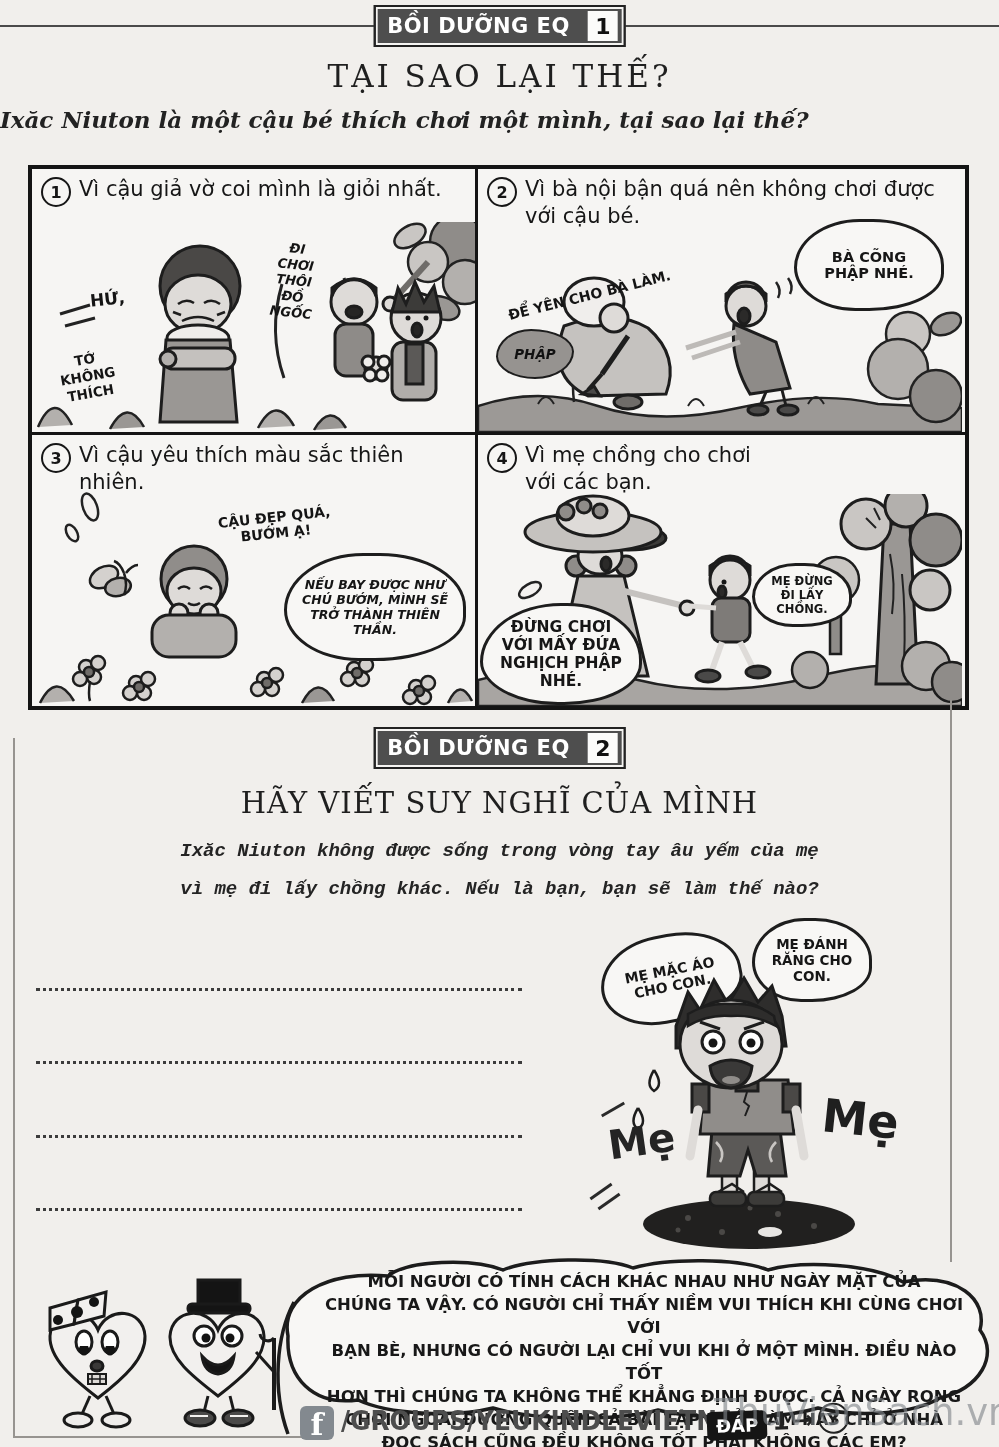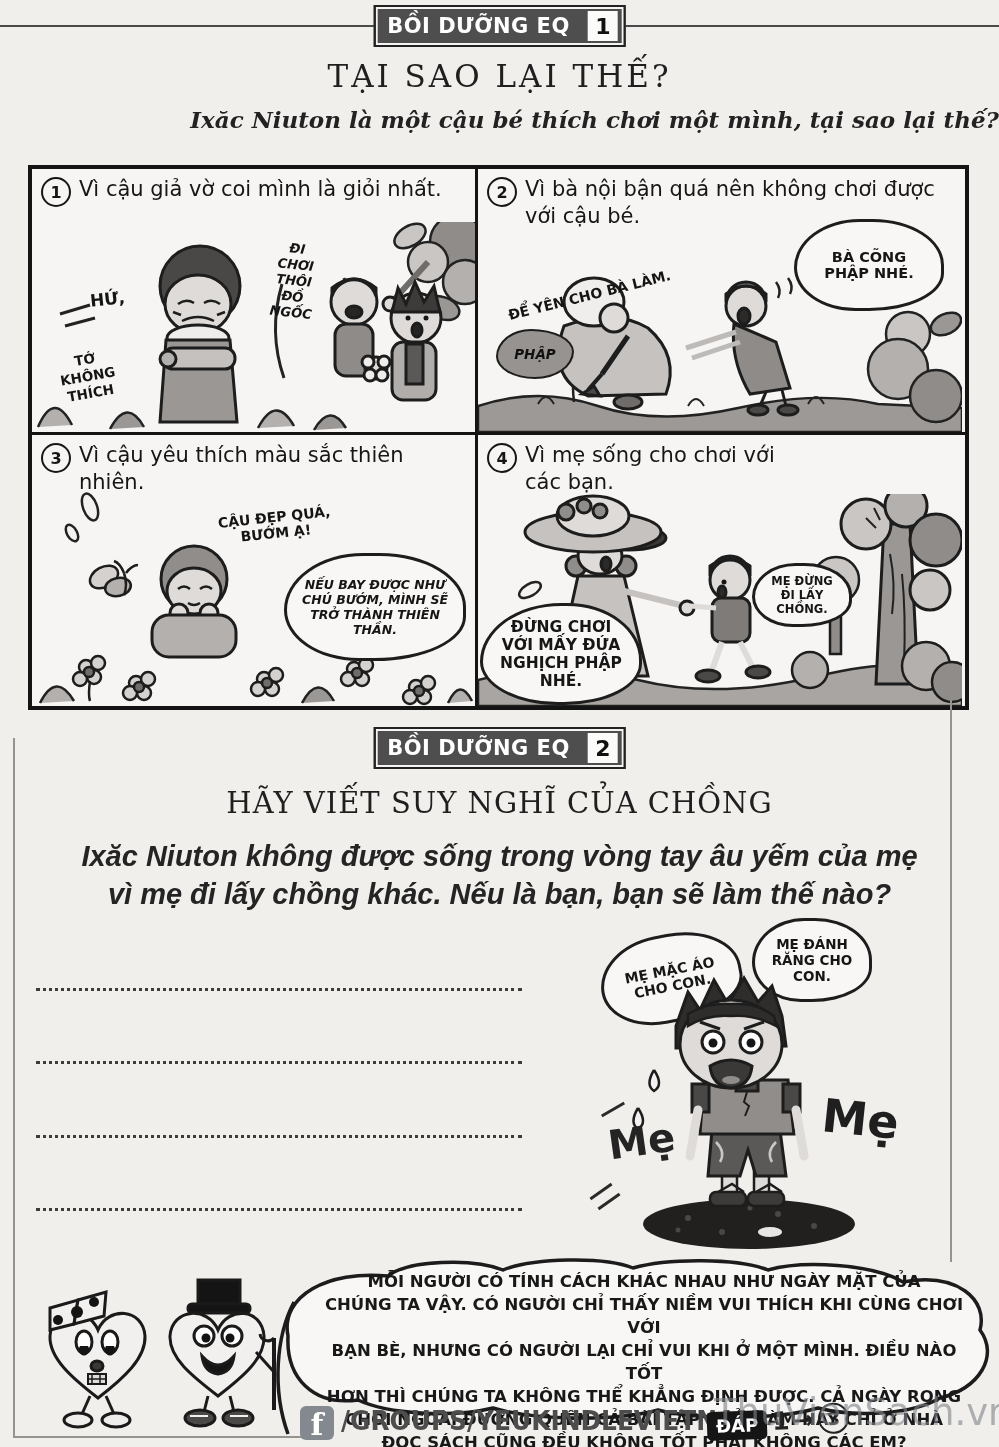--- a/index.html
+++ b/index.html
@@ -14,21 +14,21 @@
   
   .rule{position:absolute;top:25px;left:0;width:100%;height:2px;background:#4a4a4a;}
   .eq-badge{position:absolute;left:50%;transform:translateX(-50%);display:flex;align-items:center;gap:18px;
             background:#4e4e4e;border:2px solid #222;box-shadow:inset 0 0 0 2px #f5f4f2;
             padding:4px 6px 4px 12px;z-index:3;}
   .eq-badge .lbl{color:#fff;font-weight:bold;font-size:21px;letter-spacing:.5px;white-space:nowrap;}
   .eq-badge .num{background:#fbfbfa;color:#111;font-weight:bold;font-size:22px;width:30px;height:30px;
                  display:flex;align-items:center;justify-content:center;}
   .h-title{position:absolute;width:100%;text-align:center;font-family:var(--serif);color:#1f1f1f;}
   #title1{top:58px;font-size:31px;letter-spacing:3px;}
-  .h-sub{position:absolute;width:100%;text-align:right;font-family:var(--serif);
+  .h-sub{position:absolute;width:100%;text-align:left;font-family:var(--serif);
          font-weight:bold;font-style:italic;color:#222;}
   #subtitle1{top:106px;font-size:23px;}
   
   .grid{position:absolute;left:28px;top:165px;width:941px;height:545px;border:4px solid #141414;
         background:#f6f5f3;box-sizing:border-box;}
   .panel{position:absolute;box-sizing:border-box;overflow:hidden;}
   #p1{left:0;top:0;width:446px;height:266px;border-right:3px solid #141414;border-bottom:3px solid #141414;}
   #p2{left:446px;top:0;width:487px;height:266px;border-bottom:3px solid #141414;}
   #p3{left:0;top:266px;width:446px;height:271px;border-right:3px solid #141414;}
   #p4{left:446px;top:266px;width:487px;height:271px;}
@@ -40,22 +40,22 @@
   .stack span{display:block;text-align:center;}
   .bubble{position:absolute;background:#f8f7f5;border:3px solid #1d1d1d;
           border-radius:48% 52% 55% 45% / 58% 55% 45% 52%;
           display:flex;align-items:center;justify-content:center;text-align:center;
           font-weight:bold;color:#161616;padding:8px 12px;box-sizing:border-box;}
   .burst{position:absolute;background:#969390;border:2.5px solid #1d1d1d;
          border-radius:45% 55% 50% 50% / 55% 45% 55% 45%;display:flex;align-items:center;justify-content:center;
          font-weight:bold;font-style:italic;color:#111;}
   
   #title2{top:786px;font-size:29px;letter-spacing:1px;}
-  .prompt{position:absolute;width:100%;text-align:center;font-family:Liberation Sans, sans-serif;
-          font-weight:bold;font-style:italic;font-size:29px;color:#242424;}
+  .prompt{position:absolute;width:100%;text-align:center;font-family:Liberation Mono, monospace;
+          font-weight:bold;font-style:italic;font-size:19px;color:#242424;}
   
   .vline,.hline{position:absolute;background:#979490;}
   
   .ansline{position:absolute;left:36px;width:486px;height:0;border-top:3px dotted #3c3c3c;}
   
   .me-cry{position:absolute;font-weight:900;color:#242424;font-family:var(--sans);}
   .dash{position:absolute;width:26px;height:0;border-top:3px solid #2a2a2a;}
   
   .advice-wrap{position:absolute;left:208px;top:1254px;width:791px;height:170px;}
   .advice-text{position:absolute;left:112px;top:16px;width:648px;text-align:center;
@@ -313,21 +313,21 @@
           <path d="M416,222 Q428,196 440,220" fill="#b3b0ad"></path>
         </g>
       </svg>
       <div class="fx" style="left:168px;top:74px;width:150px;font-size:14px;transform:rotate(-6deg);white-space:normal;text-align:center;">CẬU ĐẸP QUÁ, BƯỚM Ạ!</div>
       <div class="bubble" style="left:252px;top:118px;width:182px;height:108px;font-size:12.5px;font-style:italic;">NẾU BAY ĐƯỢC NHƯ CHÚ BƯỚM, MÌNH SẼ TRỞ THÀNH THIÊN THẦN.</div>
     </div>
 
     <div class="panel" id="p4">
       <div class="caption" style="padding-right:190px;">
         <span class="cnum">4</span>
-        <span>Vì mẹ sống cho chơi với các bạn.</span>
+        <span>Vì mẹ chồng cho chơi với các bạn.</span>
       </div>
       <svg class="scene" width="484" height="212" viewBox="0 0 484 212">
 
         <path d="M0,186 Q80,166 160,186 T340,182 T484,186 L484,212 L0,212 Z" fill="#a8a5a2" stroke="#222" stroke-width="2.5"></path>
 
         <g stroke="#1d1d1d" stroke-width="3">
           <path d="M406,30 L432,30 L440,190 L398,190 Z" fill="#9a9794"></path>
           <circle cx="388" cy="30" r="25" fill="#c9c6c3"></circle>
           <circle cx="428" cy="12" r="21" fill="#b3b0ad"></circle>
           <circle cx="458" cy="46" r="26" fill="#8f8c89"></circle>
@@ -385,21 +385,21 @@
       </svg>
       <div class="bubble" style="left:2px;top:168px;width:162px;height:102px;font-size:15.5px;border-radius:52% 48% 50% 50%/60% 58% 42% 44%;">ĐỪNG CHƠI VỚI MẤY ĐỨA NGHỊCH PHẬP NHÉ.</div>
       <div class="bubble" style="left:274px;top:128px;width:100px;height:64px;font-size:11.5px;padding:4px 8px;">MẸ ĐỪNG ĐI LẤY CHỒNG.</div>
     </div>
   </div>
 
   <div class="eq-badge" style="top:727px;">
     <span class="lbl">BỒI DƯỠNG EQ</span>
     <span class="num">2</span>
   </div>
-  <div class="h-title" id="title2">HÃY VIẾT SUY NGHĨ CỦA CHỒNG</div>
+  <div class="h-title" id="title2">HÃY VIẾT SUY NGHĨ CỦA MÌNH</div>
   <div class="prompt" style="top:840px;">Ixăc Niuton không được sống trong vòng tay âu yếm của mẹ</div>
   <div class="prompt" style="top:878px;">vì mẹ đi lấy chồng khác. Nếu là bạn, bạn sẽ làm thế nào?</div>
 
   <div class="vline" style="left:13px;top:738px;width:2px;height:699px;"></div>
   <div class="vline" style="left:950px;top:700px;width:2px;height:562px;"></div>
   <div class="hline" style="left:13px;top:1436px;width:300px;height:2px;"></div>
 
   <div class="ansline" style="top:988px;"></div>
   <div class="ansline" style="top:1061px;"></div>
   <div class="ansline" style="top:1135px;"></div>

